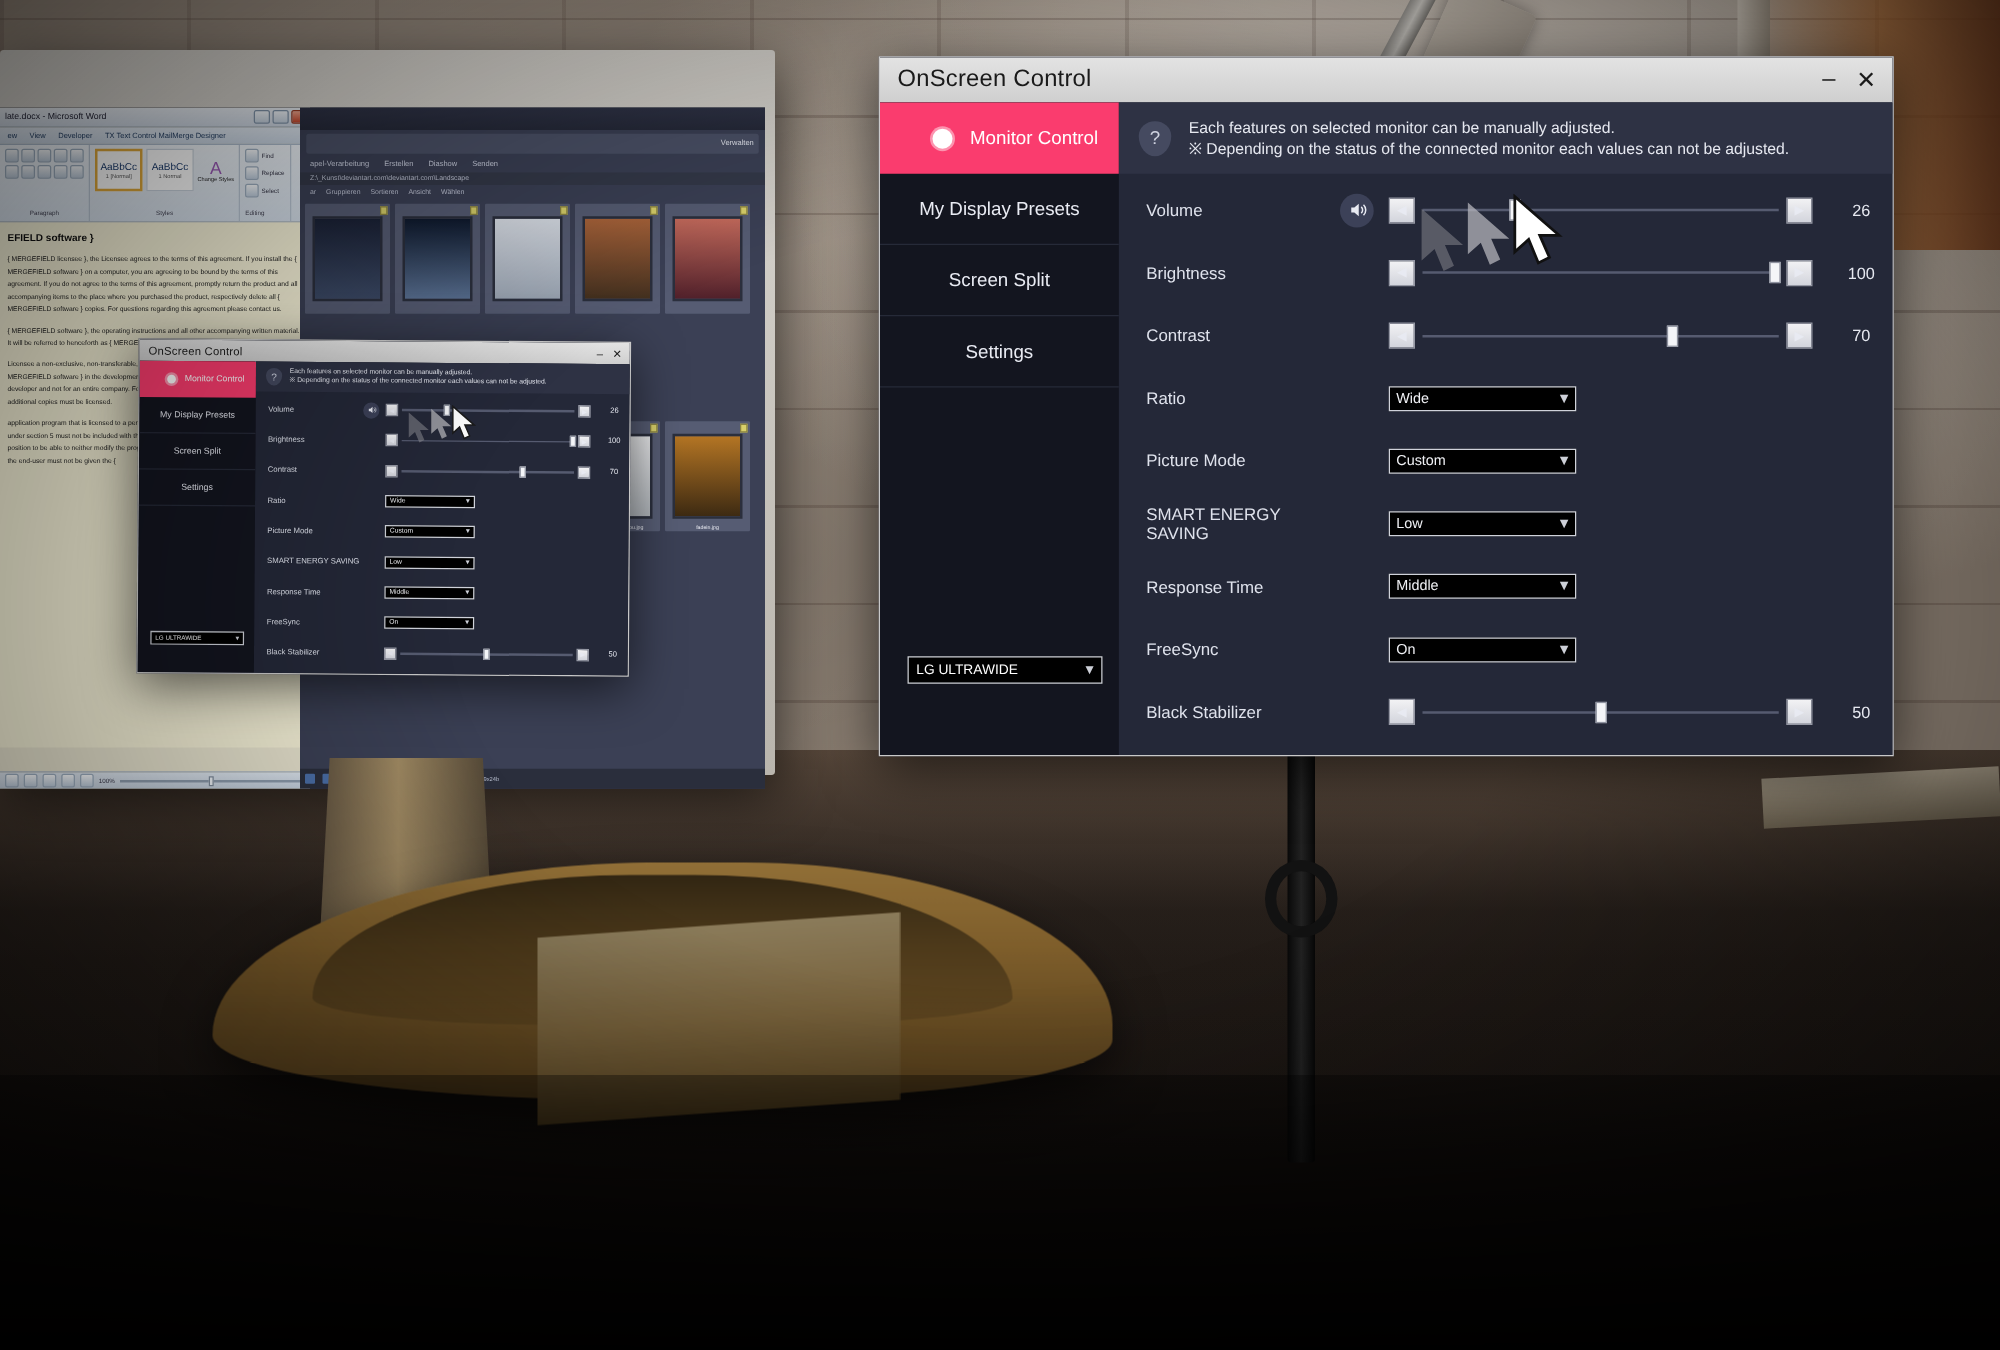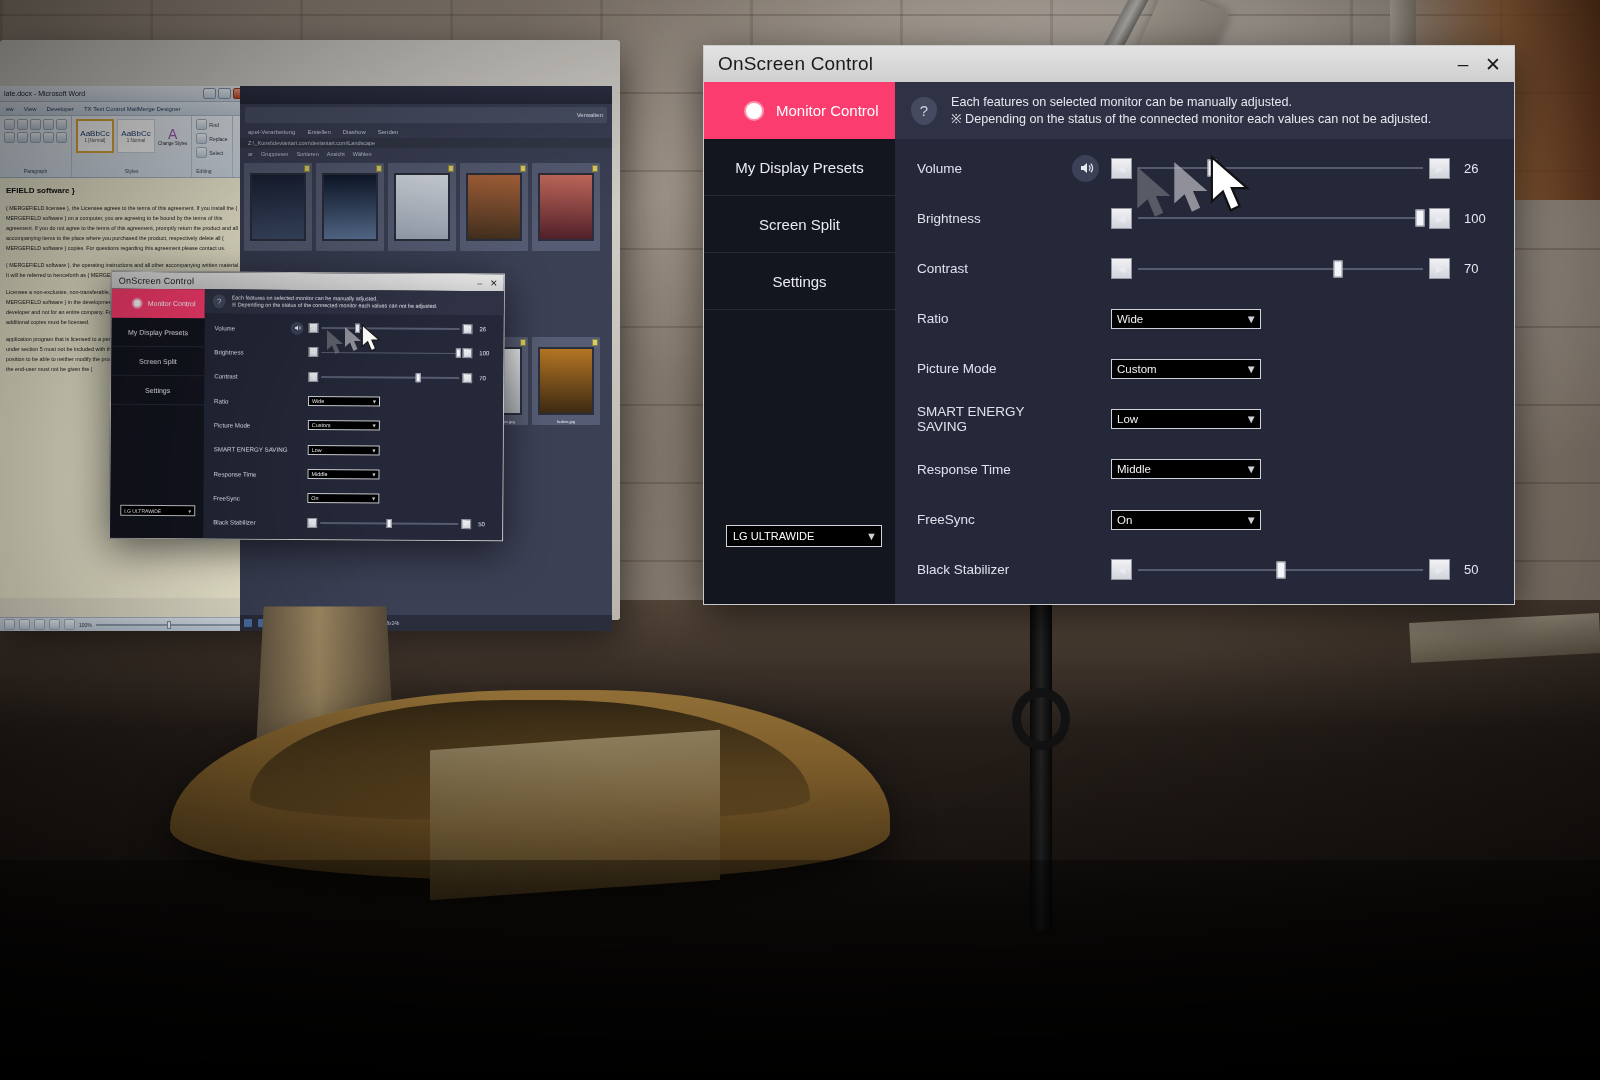--- a/index.html
+++ b/index.html
@@ -256,21 +256,21 @@
   .rows { flex: 1; display: flex; flex-direction: column; justify-content: space-around; }
   .row { display: flex; align-items: center; }
   .row-label { color: #dfe2ec; flex: 0 0 auto; }
   .spk { border-radius: 50%; background: #3c4158; display: flex; align-items: center; justify-content: center; color: #e8eaf2; flex: 0 0 auto; }
   .arrow-btn {
     background: linear-gradient(180deg,#f2f2f4,#d2d4dc); border: 1px solid #9497a3;
     display: flex; align-items: center; justify-content: center; flex: 0 0 auto;
   }
   .track { background: #565b70; position: relative; }
   .knob { position: absolute; top: 50%; transform: translate(-50%,-50%); background: #f4f5f8; border: 1px solid #8f93a0; }
-  .val { color: #e6e8f0; text-align: left; flex: 0 0 auto; }
+  .val { color: #e6e8f0; text-align: center; flex: 0 0 auto; }
   .dd {
     background: #000; border: 1px solid #cfd2da; display: flex;
     align-items: center; justify-content: space-between; color: #f0f1f5; flex: 0 0 auto;
   }
   .dd-arrow { color: #cdd0d8; }
 
   
   #osc-big { position: absolute; left: 703px; top: 45px; width: 812px; height: 560px; }
   #osc-big .osc-title { height: 36px; padding: 0 6px 0 14px; font-size: 19px; }
   #osc-big .tb-btn { width: 30px; height: 28px; font-size: 19px; }

